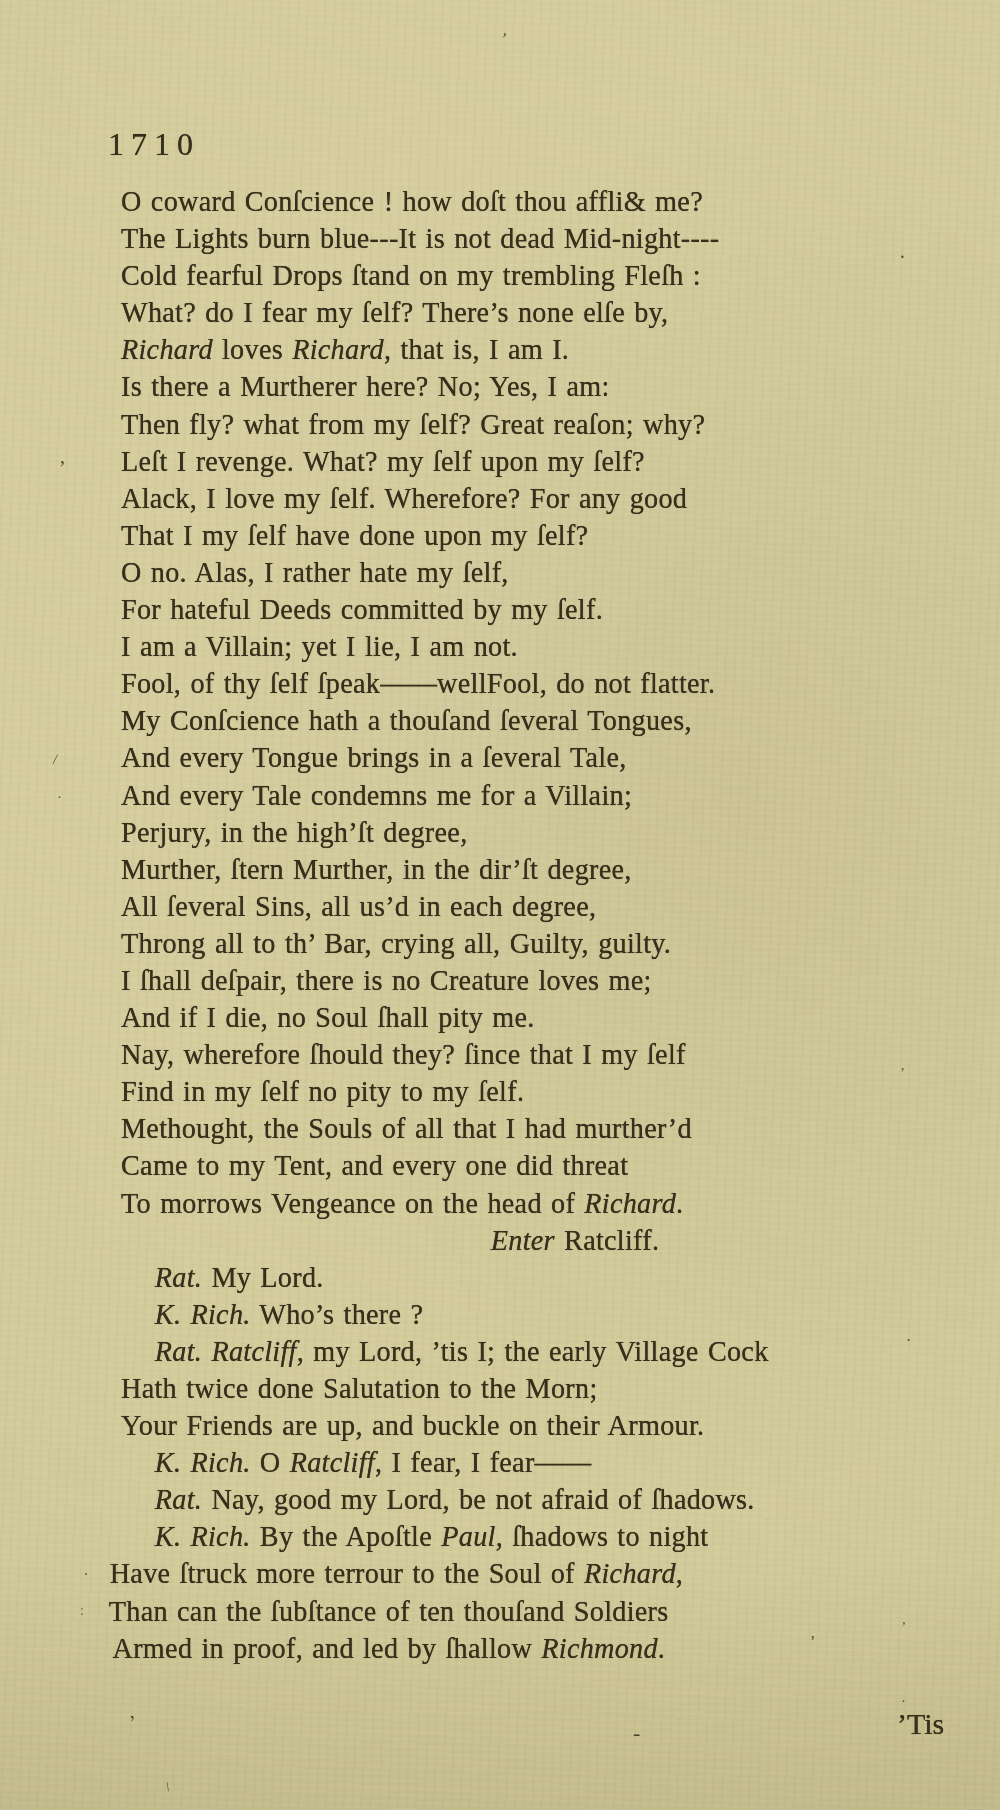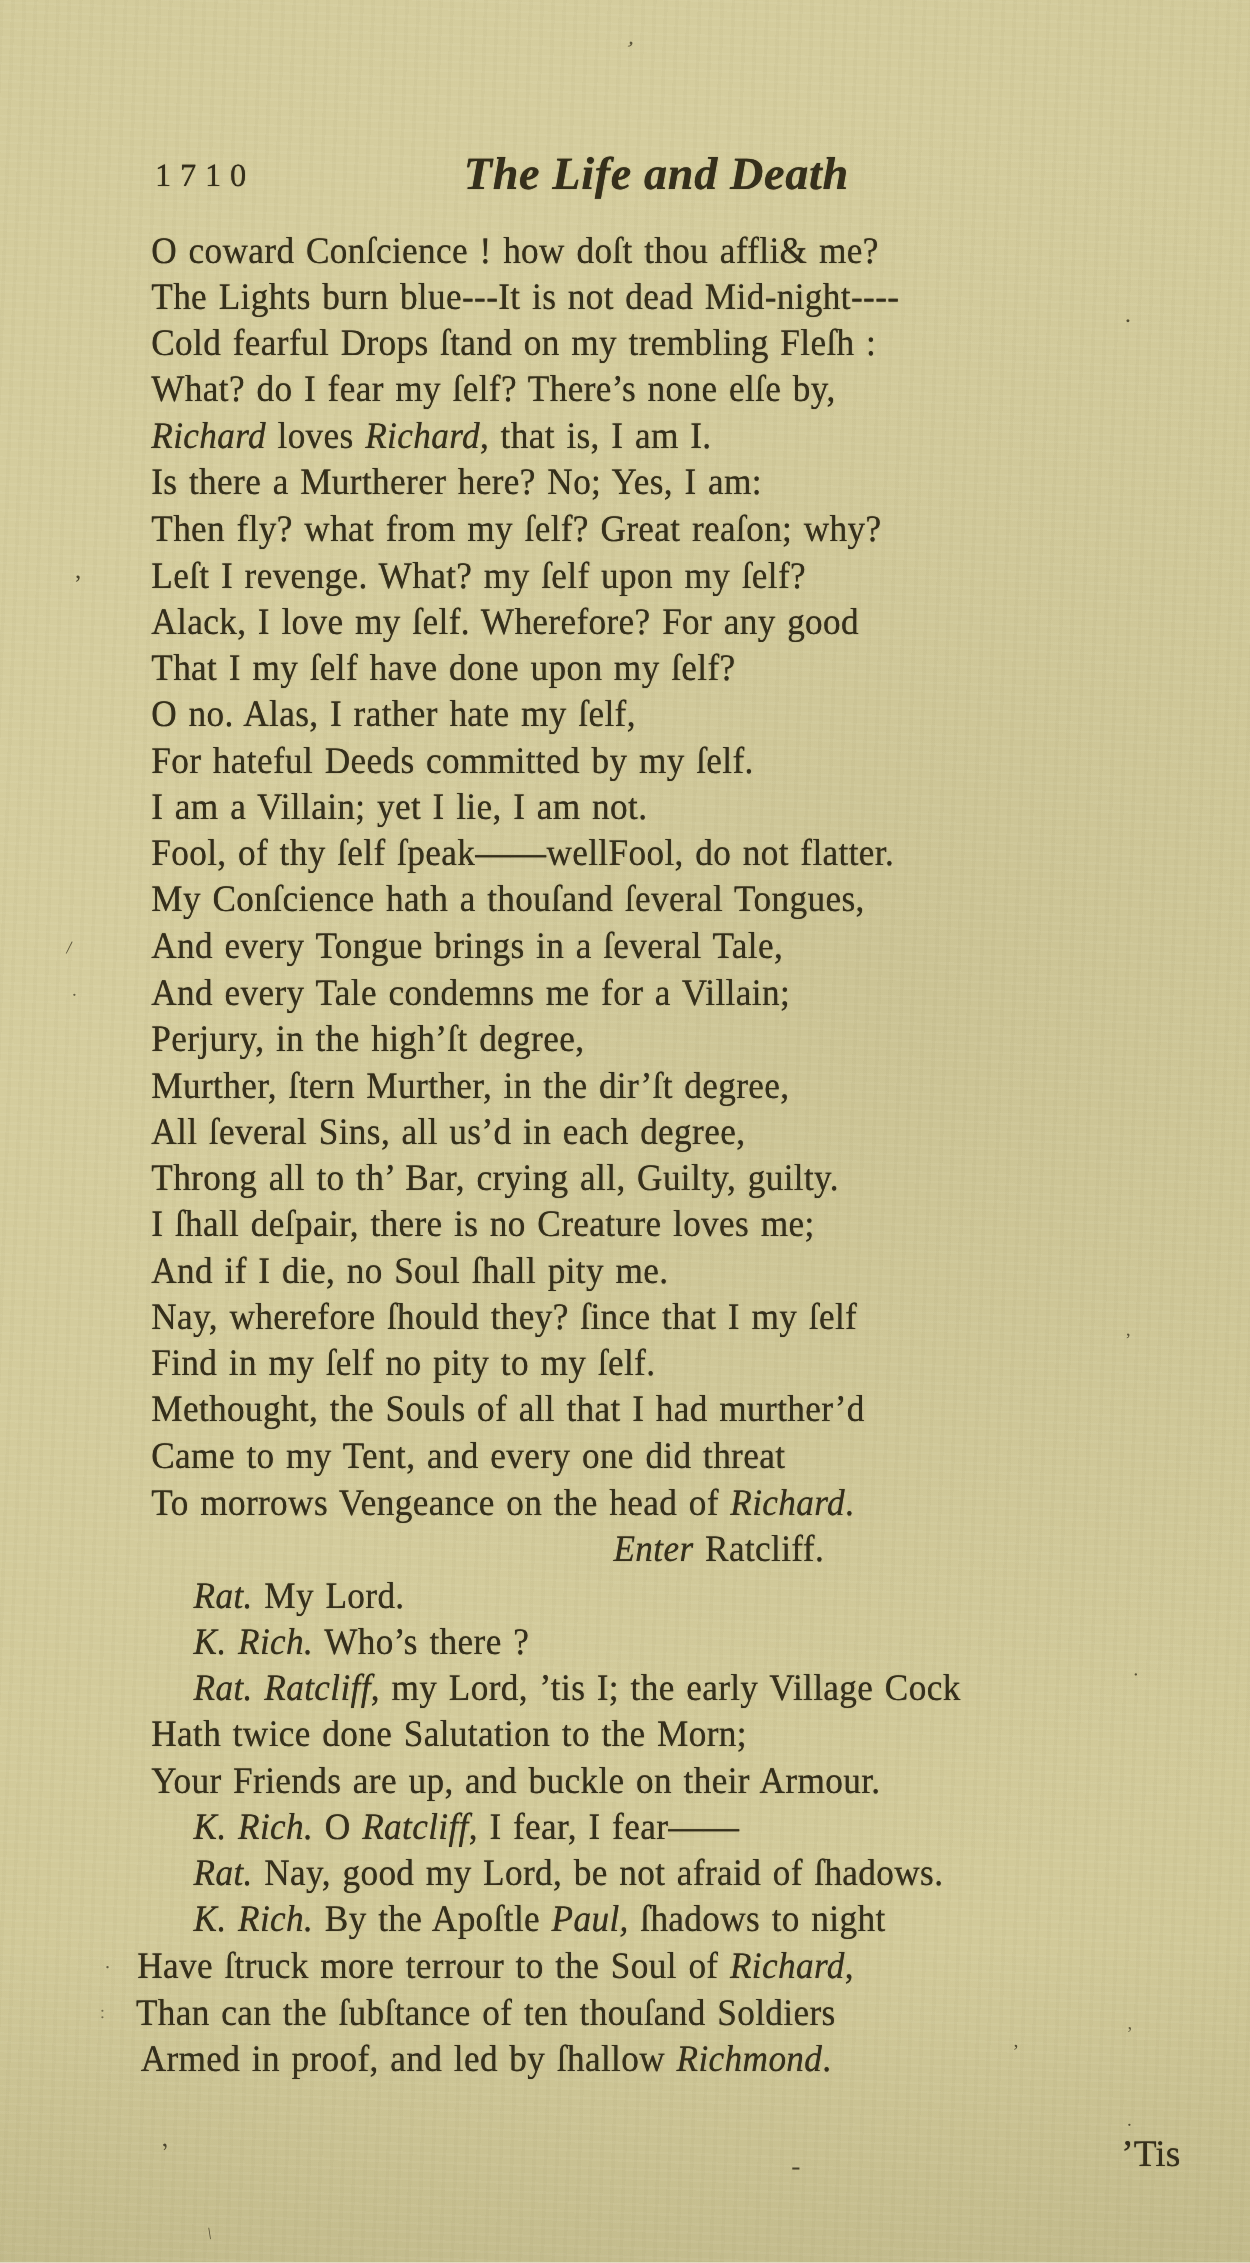--- a/index.html
+++ b/index.html
@@ -14,22 +14,22 @@
       radial-gradient(135% 105% at 44% 34%, var(--paper,#d8d0a2) 0%, var(--paper-mid,#d2ca9a) 55%, var(--paper-edge,#c7bf8d) 100%);
   }
   .page::before{
     content:"";position:absolute;inset:0;pointer-events:none;
     background:
       repeating-linear-gradient(92deg, rgba(110,100,60,0.035) 0 3px, rgba(0,0,0,0) 3px 9px),
       repeating-linear-gradient(2deg, rgba(255,255,235,0.05) 0 2px, rgba(0,0,0,0) 2px 7px);
   }
   .ink{ text-shadow:0 0 0.7px rgba(53,47,27,0.9); }
   .page-number{
-    position:absolute;left:124px;top:128px;
-    font-size:26px;letter-spacing:7px;line-height:1;
+    position:absolute;left:108px;top:128px;
+    font-size:32px;letter-spacing:7px;line-height:1;
   }
   .running-title{
     position:absolute;left:371px;top:120px;
     font-style:italic;font-weight:bold;
     font-size:37px;letter-spacing:0.5px;line-height:1.1;
   }
   .text-block{
     position:absolute;left:121px;top:182px;width:835px;
     font-size:30px;line-height:37.1px;
     letter-spacing:0.3px;word-spacing:2px;
@@ -46,21 +46,20 @@
   .speck{
     position:absolute;line-height:1;pointer-events:none;
     color:var(--ink,#352f1b);
   }
 </style>
 </head>
 <body>
 
 <div class="page" id="page">
   <div class="page-number ink">1710</div>
-  <div class="running-title ink">The Life and Death</div>
 
   <div class="text-block" id="text-block">
       <div class="line ink"><span>O coward Conſcience ! how doſt thou affli&amp; me?</span></div>
       <div class="line ink"><span>The Lights burn blue---It is not dead Mid-night----</span></div>
       <div class="line ink"><span>Cold fearful Drops ſtand on my trembling Fleſh :</span></div>
       <div class="line ink"><span>What? do I fear my ſelf? There’s none elſe by,</span></div>
       <div class="line ink"><span class="it">Richard</span><span> loves </span><span class="it">Richard</span><span>, that is, I am I.</span></div>
       <div class="line ink"><span>Is there a Murtherer here? No; Yes, I am:</span></div>
       <div class="line ink"><span>Then fly? what from my ſelf? Great reaſon; why?</span></div>
       <div class="line ink"><span>Leſt I revenge. What? my ſelf upon my ſelf?</span></div>

